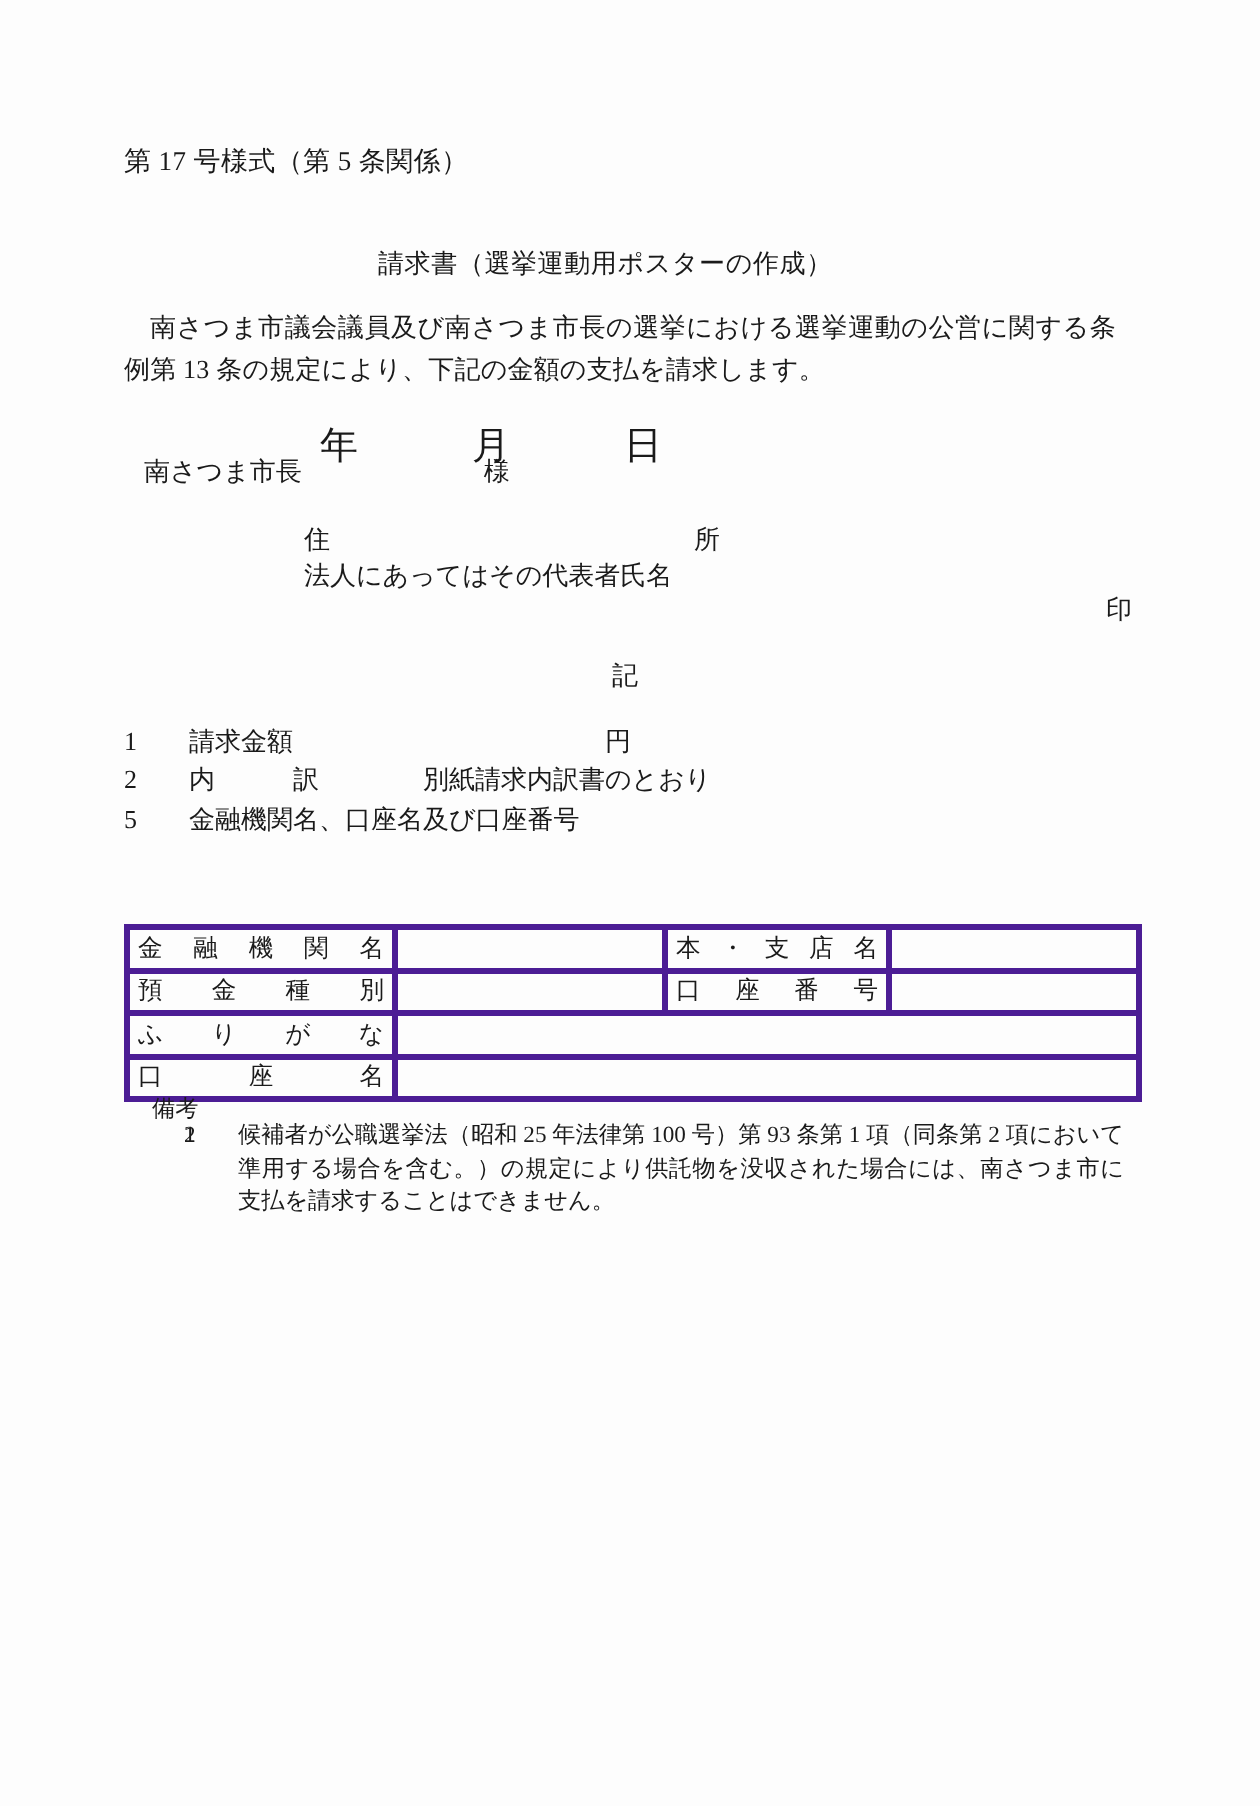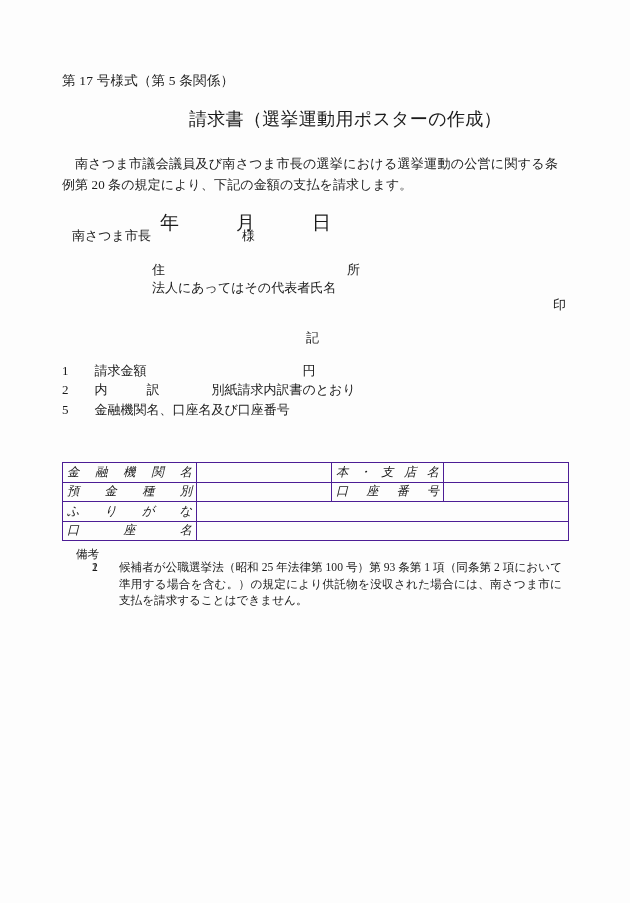--- a/index.html
+++ b/index.html
@@ -24,22 +24,22 @@
   }
   .abs { position: absolute; white-space: pre; }
 
   
   .form-no {
     left: 62px; top: 72px;
     font-size: 13.5px;
     letter-spacing: 0.2px;
   }
   .doc-title {
-    left: 189px; top: 107px;
-    font-size: 18px;
+    left: 189px; top: 123px;
+    font-size: 13px;
     letter-spacing: 0.3px;
   }
 
   
   .para {
     position: absolute;
     left: 62px; top: 153px;
     width: 496px;
     font-size: 13px;
     line-height: 21px;
@@ -90,25 +90,24 @@
   
   .bank-table {
     position: absolute;
     left: 62px; top: 462px;
     width: 506px;
     border-collapse: collapse;
     table-layout: fixed;
     font-size: 12.3px;
   }
   .bank-table td {
-    border: 1px solid #4c1d95;
+    border: 3px solid #4c1d95;
     height: 18.5px;
     padding: 0 4px;
     vertical-align: middle;
-    font-style: italic;
   }
   .bank-table td.lbl {
     text-align: justify;
     text-align-last: justify;
     white-space: nowrap;
   }
   .bank-table td.val { background: transparent; }
   .col-a { width: 134px; }
   .col-b { width: 135px; }
   .col-c { width: 112px; }
@@ -139,21 +138,21 @@
 </style>
 </head>
 <body>
 
 <div class="page">
 
   <div class="abs form-no">第 17 号様式（第 5 条関係）</div>
 
   <div class="abs doc-title">請求書（選挙運動用ポスターの作成）</div>
 
-  <div class="para">南さつま市議会議員及び南さつま市長の選挙における選挙運動の公営に関する条例第 20 条の規定により、下記の金額の支払を請求します。</div>
+  <div class="para">南さつま市議会議員及び南さつま市長の選挙における選挙運動の公営に関する条例第 13 条の規定により、下記の金額の支払を請求します。</div>
 
   <div class="abs date-line">年　　　月　　　日</div>
   <div class="abs addressee">南さつま市長　　　　　　　様</div>
 
   <div class="signer">
     <div>住　　　　　　　　　　　　　　所</div>
     <div>法人にあってはその代表者氏名</div>
   </div>
   <div class="abs seal">印</div>
 

